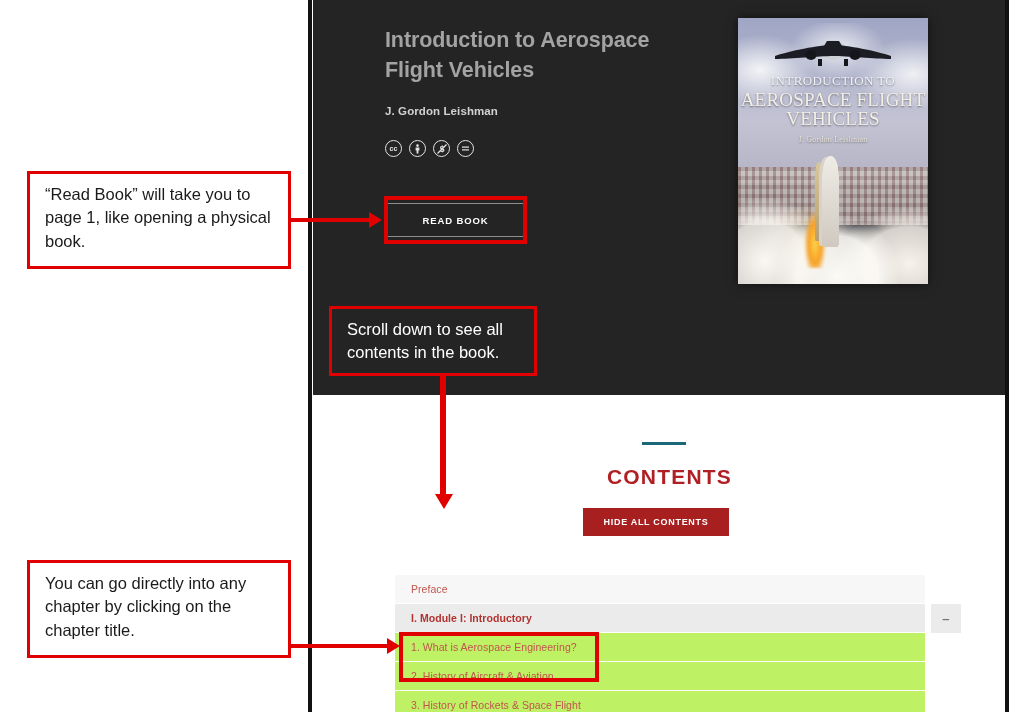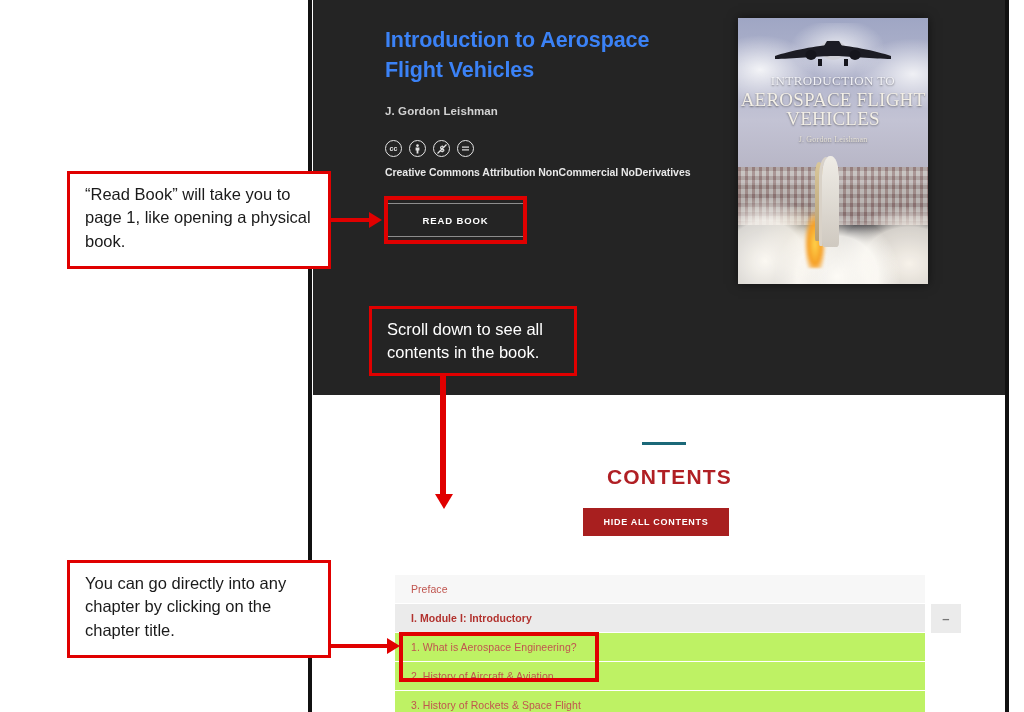--- a/index.html
+++ b/index.html
@@ -51,21 +51,21 @@
     width: 693px;
     height: 395px;
     background: #242424;
   }
 
   #book-title {
     position: absolute;
     left: 72px;
     top: 26px;
     width: 300px;
-    color: #3b82f6;
+    color: #a3a3a3;
     font-size: 21.5px;
     font-weight: bold;
     line-height: 1.38;
     letter-spacing: -0.1px;
   }
 
   #book-author {
     position: absolute;
     left: 72px;
     top: 105px;
@@ -288,21 +288,20 @@
   
   .callout {
     position: absolute;
     border: 3px solid #e00000;
     background: #ffffff;
     color: #1a1a1a;
     font-size: 16.5px;
     line-height: 1.42;
     padding: 9px 13px 10px 15px;
     z-index: 50;
-    margin-left: 40px;
   }
   .callout.dark {
     background: #242424;
     color: #ffffff;
     border-color: #e00000;
   }
 
   .hl-box {
     position: absolute;
     border: 4px solid #e00000;
@@ -363,21 +362,20 @@
           </svg>
         </span>
         <span class="cc-icon">
           <svg width="11" height="11" viewBox="0 0 11 11">
             <rect x="2" y="3.5" width="7" height="1.2" fill="#e4e4e4"></rect>
             <rect x="2" y="6.3" width="7" height="1.2" fill="#e4e4e4"></rect>
           </svg>
         </span>
       </div>
 
-      <div id="license-text">Creative Commons Attribution NonCommercial NoDerivatives</div>
 
       <button id="read-book-button">READ BOOK</button>
 
       <div id="book-cover">
         <div id="cover-art">
           <div class="cover-sky"></div>
           <div class="cover-clouds"></div>
           <div class="cover-plane">
             <svg width="120" height="38" viewBox="0 0 120 38">
               <ellipse cx="60" cy="13" rx="13" ry="10" fill="#cfcfd6"></ellipse>

